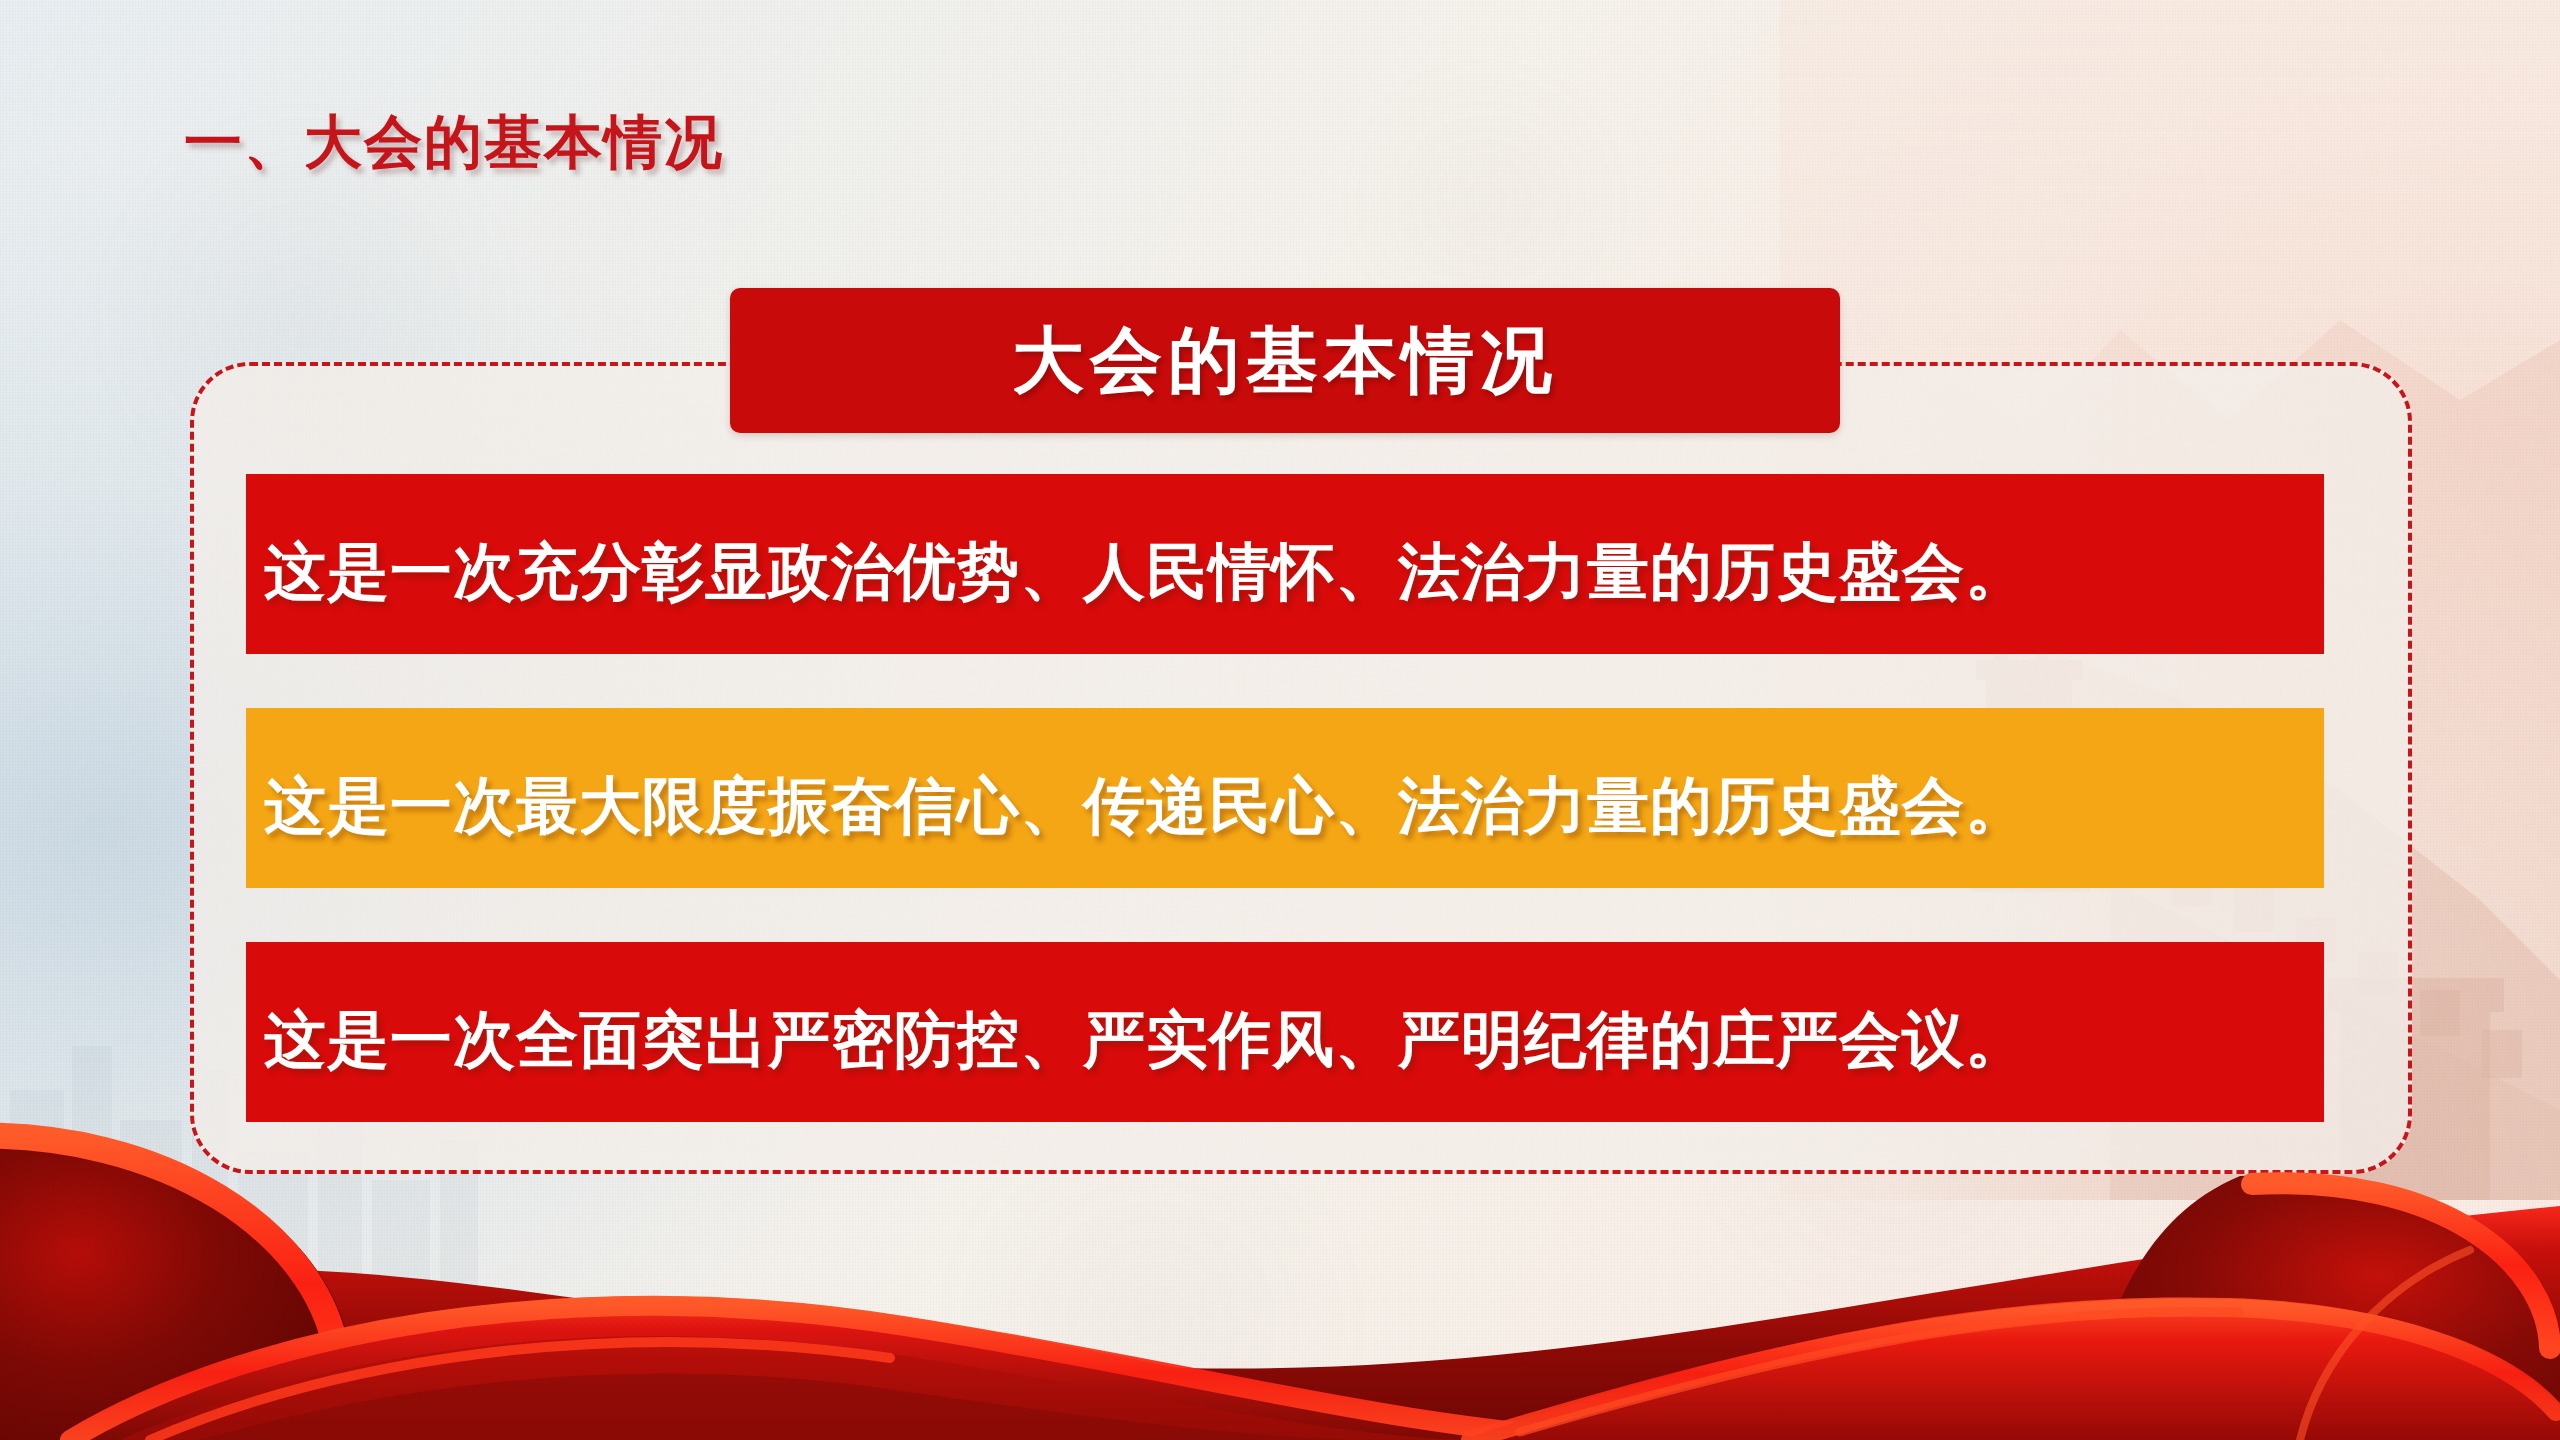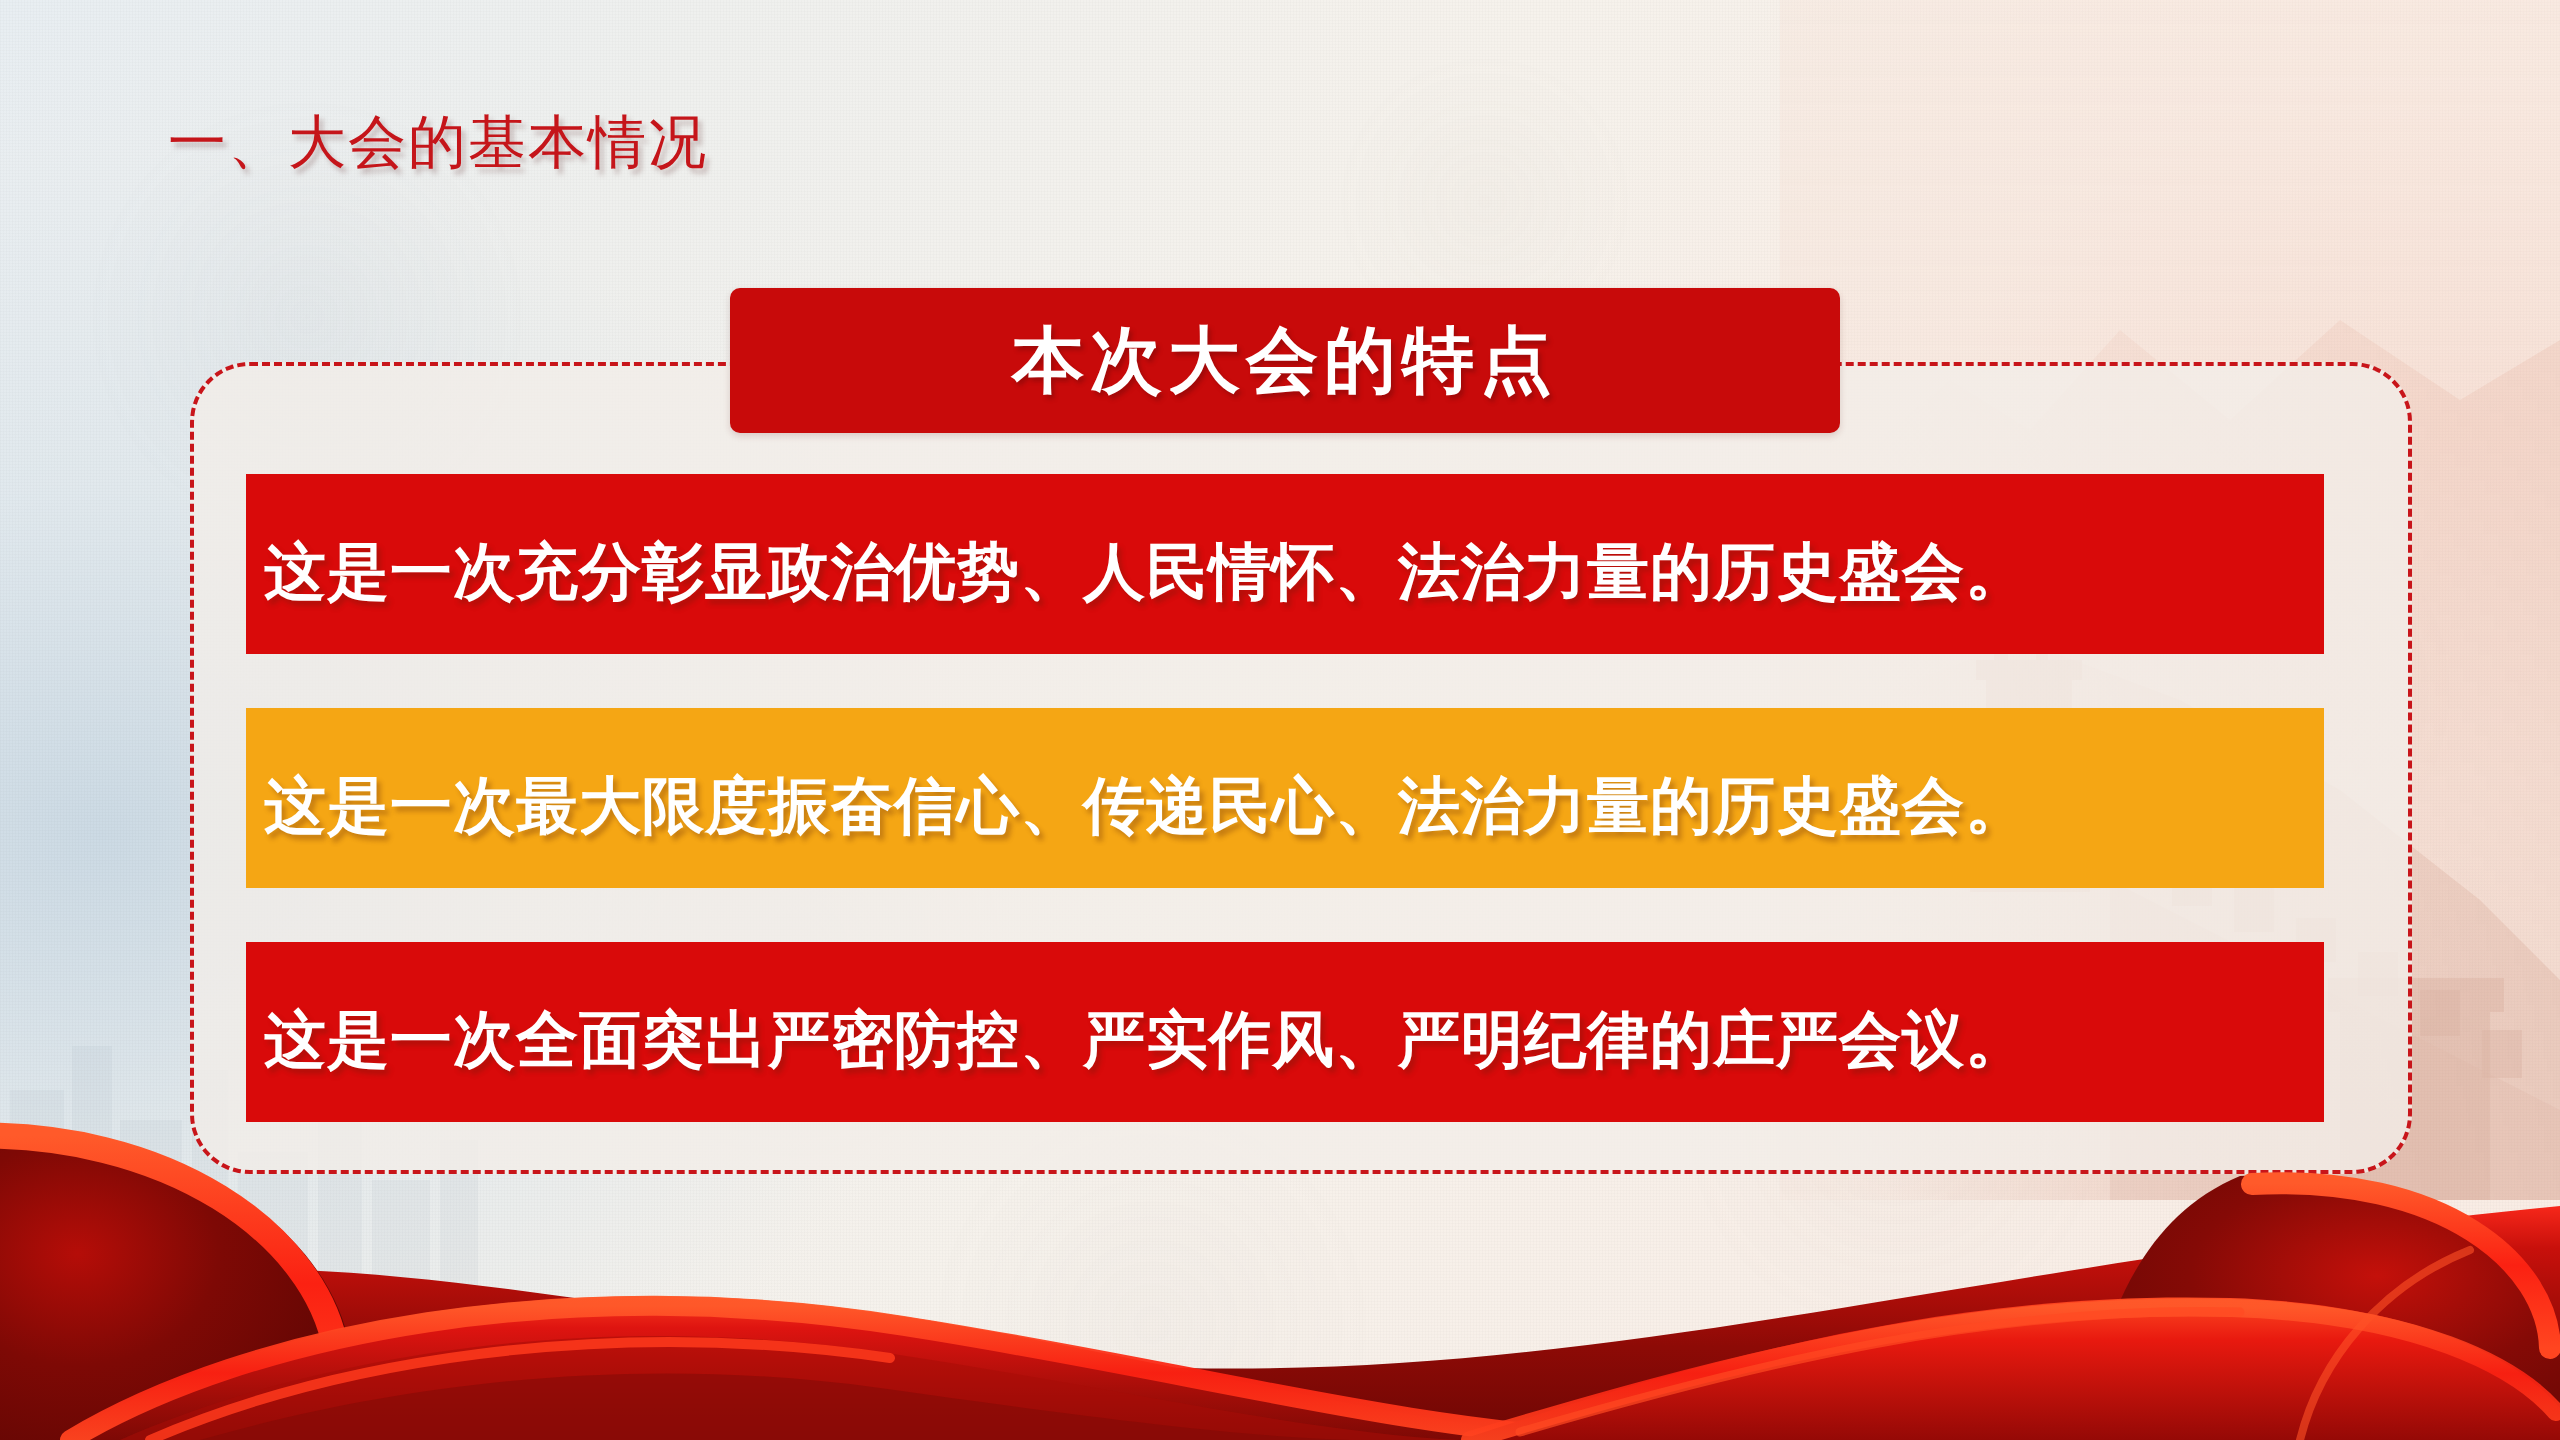--- a/index.html
+++ b/index.html
@@ -90,24 +90,24 @@
     bottom: 120px;
     width: 560px;
     height: 560px;
     opacity: 0.33;
   }
   .cityscape svg { width: 100%; height: 100%; display: block; }
 
   
   .section-heading {
     position: absolute;
-    left: 168px;
+    left: 184px;
     top: 104px;
     font-size: 58px;
-    font-weight: 400;
+    font-weight: 700;
     letter-spacing: 2px;
     color: #c5151a;
     text-shadow: 4px 5px 5px rgba(120,80,80,0.34);
     white-space: nowrap;
   }
 
   
   .panel {
     position: absolute;
     left: 190px;
@@ -262,21 +262,21 @@
         <rect x="140" y="452" width="22" height="108"></rect>
       </g>
     </svg>
   </div>
 
   <div class="section-heading">一、大会的基本情况</div>
 
   <div class="panel"></div>
 
   <div class="title-banner">
-    <span class="title-banner-text">本次大会的特点</span>
+    <span class="title-banner-text">大会的基本情况</span>
   </div>
 
   <div class="bars">
 
     <div class="bar bar--red">
       <span class="bar-text">这是一次充分彰显政治优势、人民情怀、法治力量的历史盛会。</span>
     </div>
 
     <div class="bar bar--orange">
       <span class="bar-text">这是一次最大限度振奋信心、传递民心、法治力量的历史盛会。</span>

